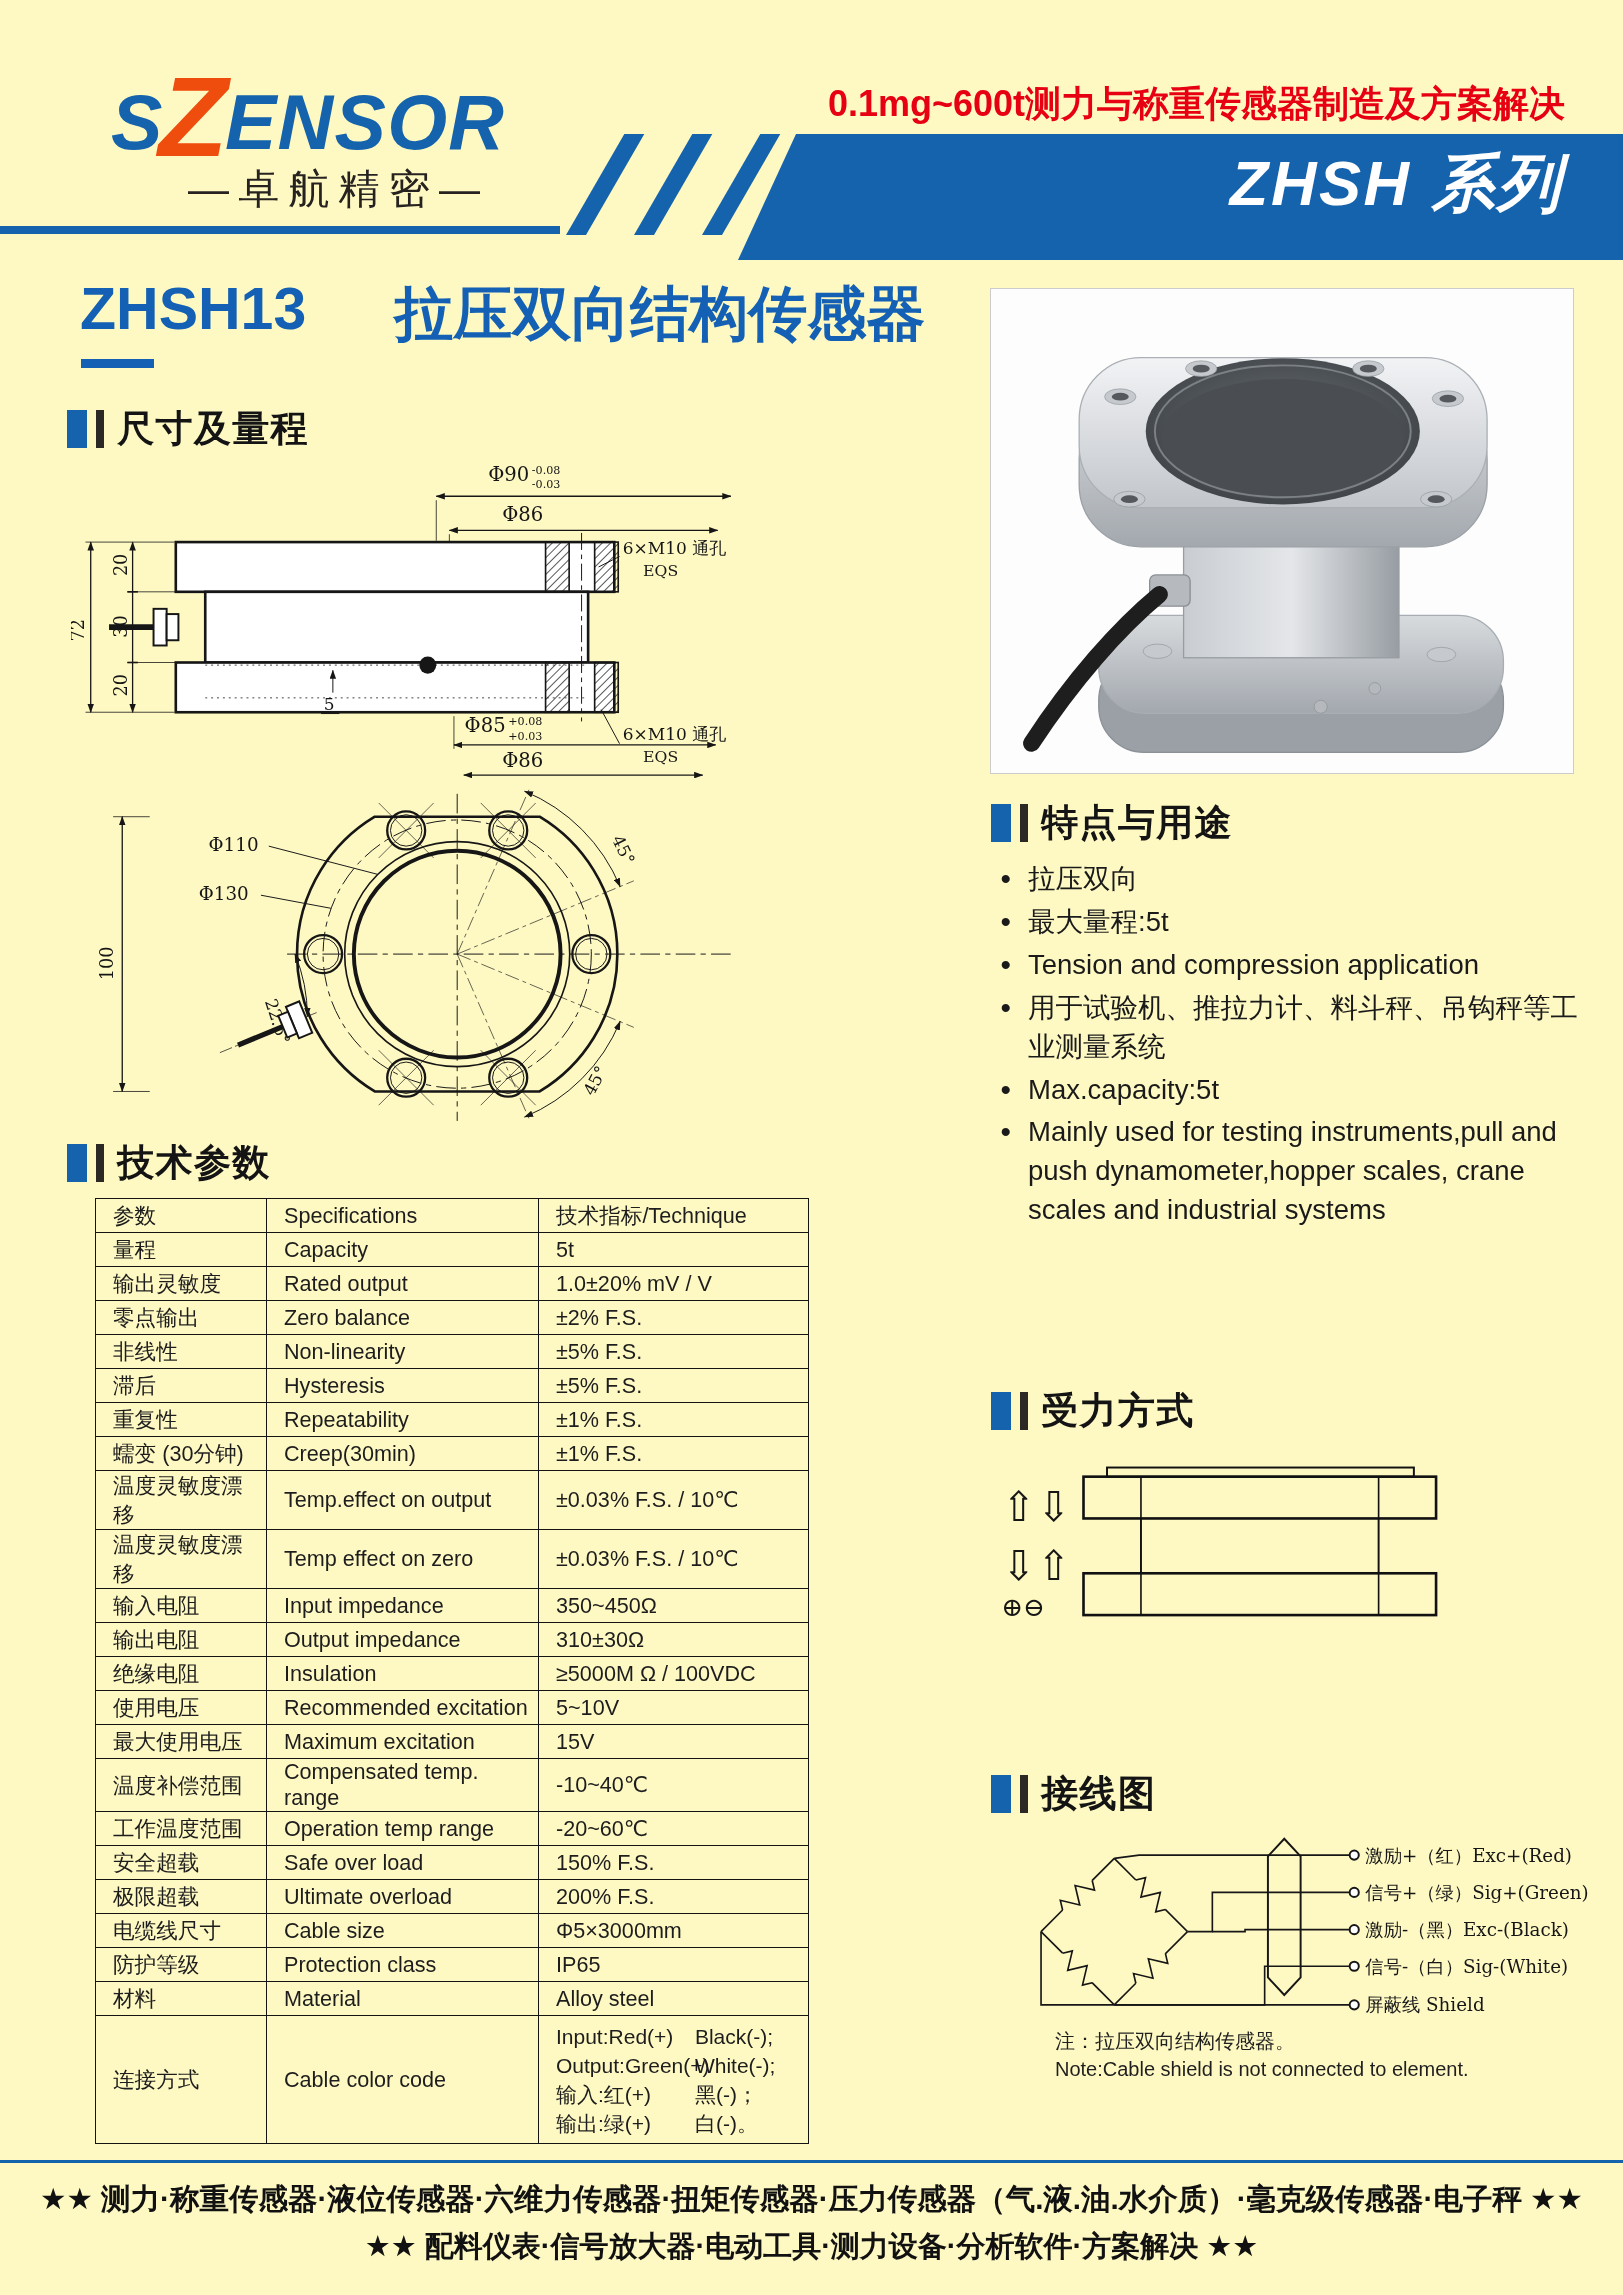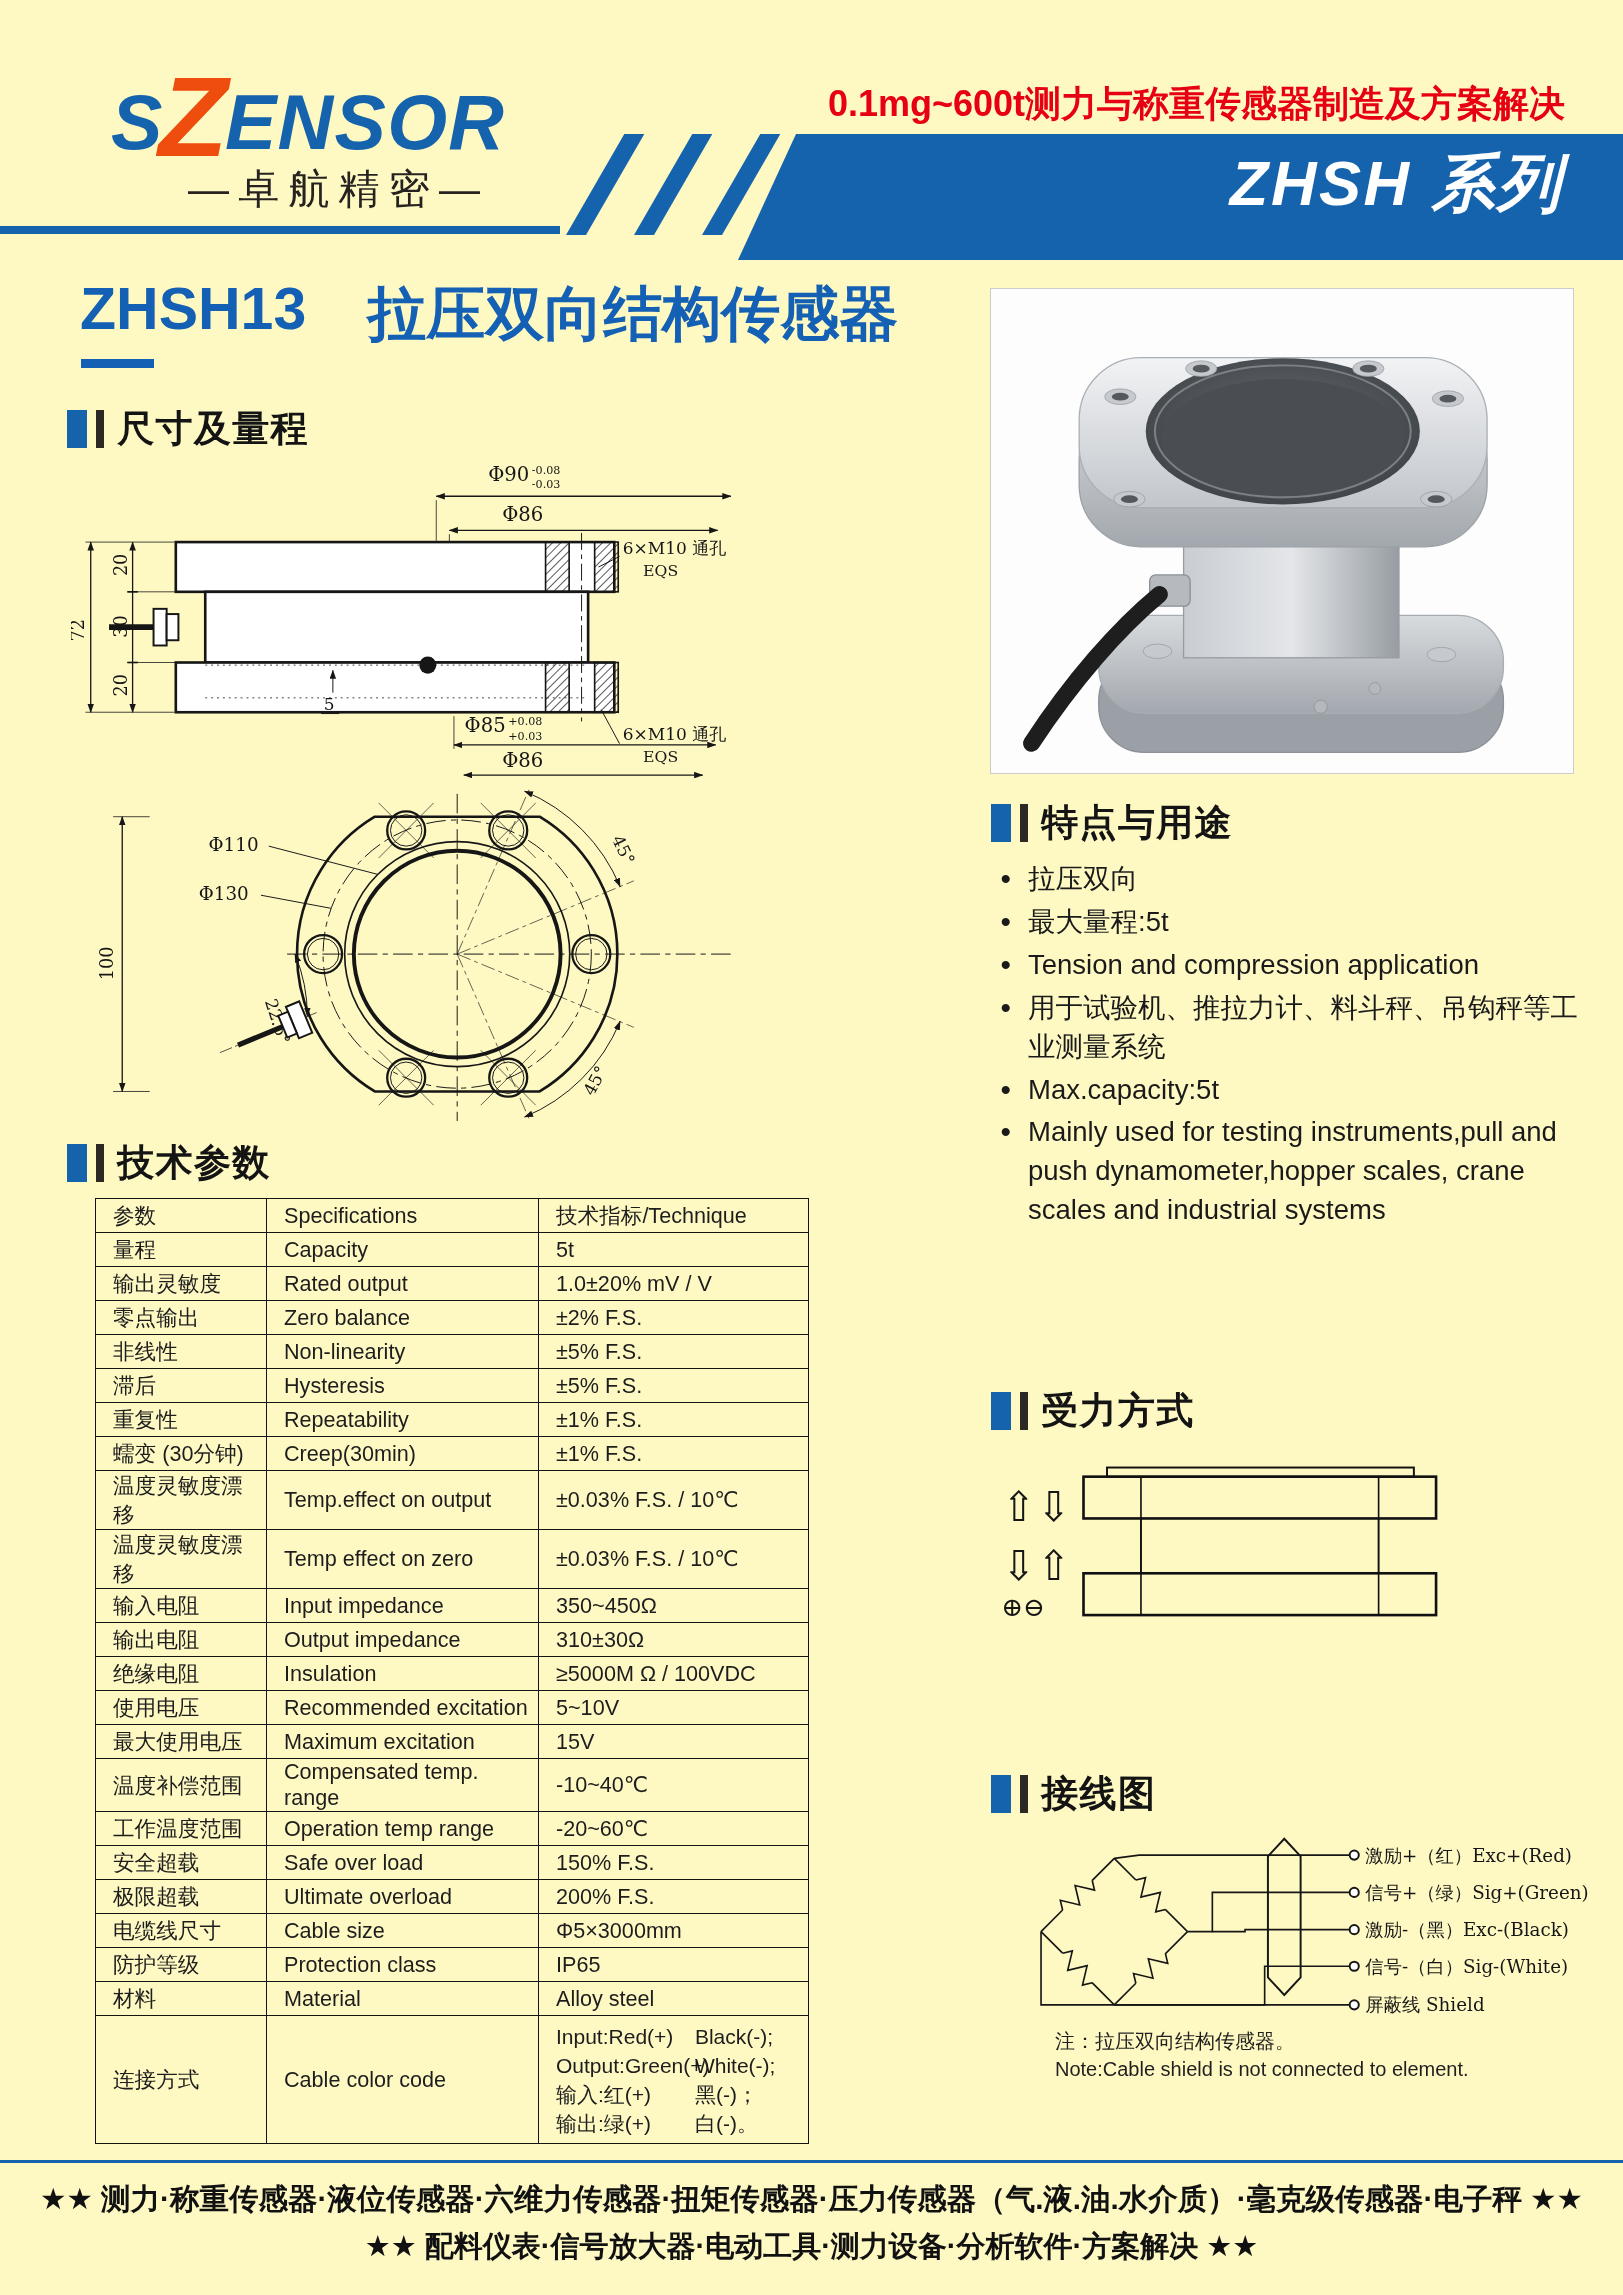--- a/index.html
+++ b/index.html
@@ -19,21 +19,21 @@
   .tagline{position:absolute;top:80px;right:58px;font-size:36px;font-weight:900;color:var(--red);white-space:nowrap;}
   .band-line{position:absolute;left:0;top:226px;width:560px;height:7.9px;background:var(--blue);}
   .stripe{position:absolute;top:134px;width:19.6px;height:101px;background:var(--blue);transform:skewX(-30deg);transform-origin:bottom left;}
   .s1{left:566px;} .s2{left:634px;} .s3{left:702px;}
   .band-main{position:absolute;left:738px;top:134px;width:885px;height:126px;background:var(--blue);
              clip-path:polygon(58px 0,100% 0,100% 100%,0 100%);}
   .band-text{position:absolute;right:60px;top:0;height:101px;line-height:98px;font-size:63px;
              font-style:italic;font-weight:900;color:#fff;letter-spacing:2.6px;white-space:nowrap;}
 
   
-  .title-row{position:absolute;left:80px;top:275px;display:flex;gap:61px;font-size:59px;font-weight:900;color:#1360b4;white-space:nowrap;}
+  .title-row{position:absolute;left:80px;top:275px;display:flex;gap:88px;font-size:59px;font-weight:900;color:#1360b4;white-space:nowrap;}
   .title-dash{position:absolute;left:81px;top:359px;width:73px;height:8.5px;background:#1360b4;}
 
   
   .sec{position:absolute;display:flex;align-items:center;height:38px;}
   .sec .b1{width:19.6px;height:38px;background:var(--blue);}
   .sec .b2{width:8.5px;height:38px;background:#2c2824;margin-left:9.2px;}
   .sec .t{margin-left:13px;font-size:37px;font-weight:900;color:#141414;letter-spacing:1.3px;white-space:nowrap;}
   .sec-dims{left:67px;top:410px;}
   .sec-params{left:67px;top:1144px;}
   .sec-features{left:991px;top:804px;}

